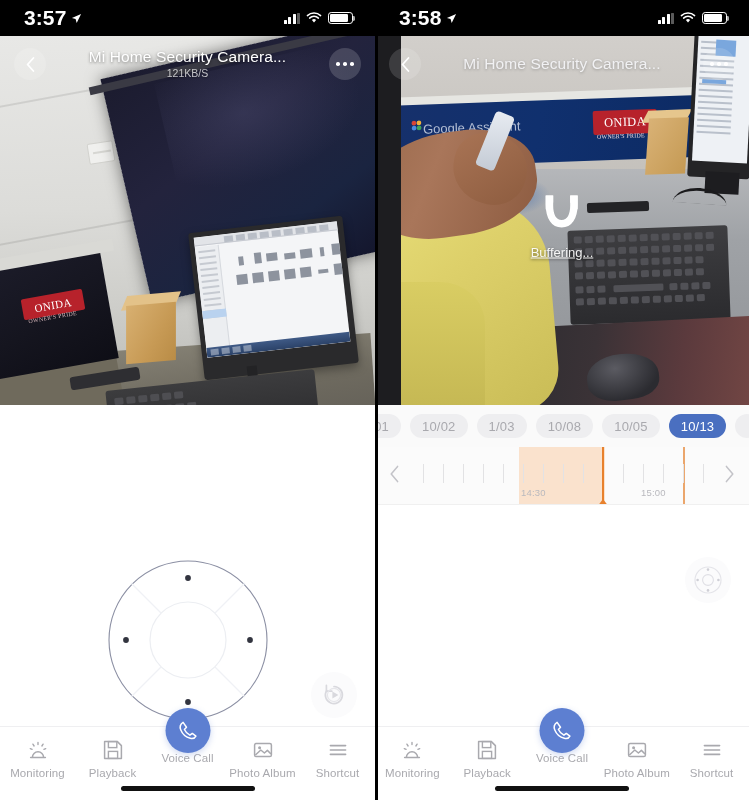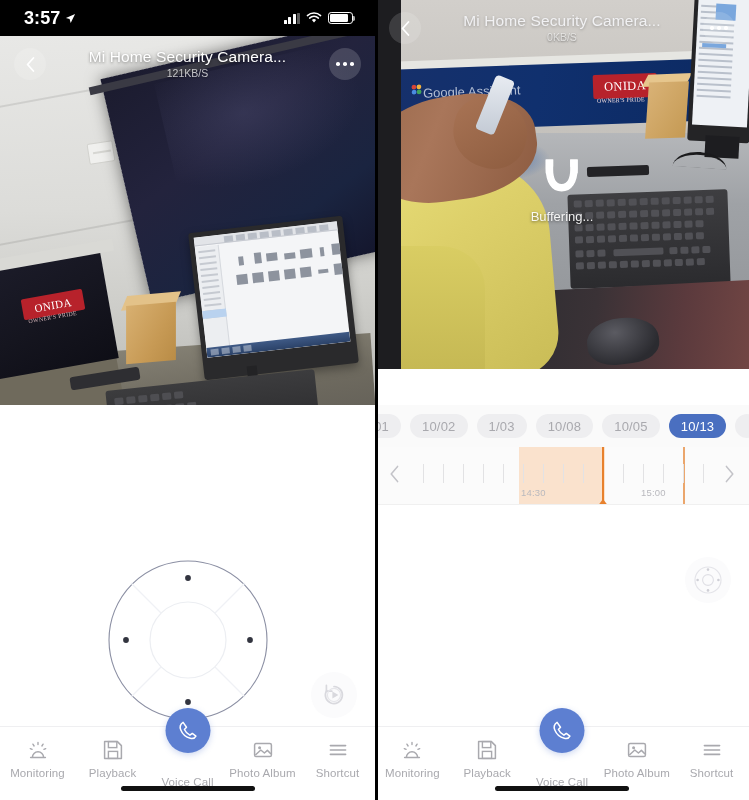--- a/index.html
+++ b/index.html
@@ -8,21 +8,21 @@
   .screen { position:relative; width:749px; height:800px; display:flex; background:#000; }
 
   .panel { position:relative; width:375px; height:800px; background:#fff; overflow:hidden; }
   .panel.right { width:374px; }
   .divider { position:absolute; left:375px; top:0; width:3px; height:800px; background:#000; z-index:60; }
 
   
   .statusbar { position:relative; height:36px; background:#000; color:#fff;
                display:flex; align-items:center; justify-content:space-between;
                padding:0 22px 0 24px; z-index:30; }
-  .sb-time { font-size:18px; font-weight:600; letter-spacing:.1px; display:flex; align-items:center; gap:5px; }
+  .sb-time { font-size:21px; font-weight:600; letter-spacing:.1px; display:flex; align-items:center; gap:5px; }
   .loc-arrow { display:inline-block; width:11px; height:11px; }
   .sb-right { display:flex; align-items:center; gap:6px; }
   .sig { display:flex; align-items:flex-end; gap:1.5px; height:11px; }
   .sig i { width:3px; background:#fff; border-radius:.5px; display:block; }
   .sig i:nth-child(1){ height:4px; }
   .sig i:nth-child(2){ height:7px; }
   .sig i:nth-child(3){ height:10px; }
   .sig i:nth-child(4){ height:11px; background:#5a5a5a; }
   .batt { width:25px; height:12px; border:1.4px solid #fff; border-radius:3.2px; position:relative; padding:1.3px; }
   .batt::after { content:""; position:absolute; right:-3.4px; top:3.4px; width:2px; height:4.4px;
@@ -154,21 +154,21 @@
   .panel.right .vtitle .t1 { color:#f1f1f3; text-shadow:0 1px 3px rgba(0,0,0,.28); }
   .panel.right .vtitle .t2 { color:rgba(255,255,255,.62); }
   .panel.right .circbtn { background:rgba(255,255,255,.14); }
   .dots { display:flex; gap:3.2px; }
   .dots i { width:3.6px; height:3.6px; border-radius:50%; background:#fff; display:block; }
 
   
   .buffer { position:absolute; left:50%; top:50%; transform:translate(-50%,-50%);
             z-index:24; display:flex; flex-direction:column; align-items:center; }
   .buffer .cap { color:rgba(255,255,255,.92); font-size:13px; margin-top:4px;
-                 text-shadow:0 1px 3px rgba(0,0,0,.5); }
+                 text-shadow:0 1px 3px rgba(0,0,0,.5);text-decoration:underline; }
 
   
   .bodyL { position:absolute; left:0; top:405px; right:0; bottom:0; background:#fff; }
   .dpad { position:absolute; left:50%; top:154px; transform:translateX(-50%); }
   .replay { position:absolute; right:18px; top:267px; width:46px; height:46px; border-radius:50%;
             background:#fbfbfc; display:flex; align-items:center; justify-content:center; }
 
   
   .bodyR { position:absolute; left:0; top:405px; right:0; bottom:0; background:#fff; }
   .datebar { height:42px; background:#fafafa; display:flex; align-items:center;
@@ -195,21 +195,21 @@
   
   .bnav { position:absolute; left:0; bottom:0; width:100%; height:74px; background:#fff;
           border-top:1px solid #efeff1; display:flex; z-index:40; }
   .bnav-item { flex:1; display:flex; flex-direction:column; align-items:center; justify-content:flex-start;
                padding-top:11px; gap:5px; position:relative; }
   .bnav-item .lab { font-size:11.5px; color:#a9a9ae; letter-spacing:.1px; white-space:nowrap; }
   .bnav-ico { height:24px; display:flex; align-items:center; justify-content:center; }
   .callfab { position:absolute; left:50%; top:-19px; transform:translateX(-50%);
              width:45px; height:45px; border-radius:50%; background:#5d7fd1;
              display:flex; align-items:center; justify-content:center; box-shadow:0 2px 6px rgba(93,127,209,.3); }
-  .bnav-item.call { justify-content:flex-end; padding:0 0 12px 0; }
+  .bnav-item.call { justify-content:center; padding:0 0 12px 0; }
   .homebar { position:absolute; left:50%; bottom:9px; transform:translateX(-50%);
              width:134px; height:5px; border-radius:3px; background:#111; z-index:45; }
 </style>
 </head>
 <body>
 
 <div class="screen">
 
   <div class="panel left">
 
@@ -421,20 +421,44 @@
         <span class="lab">Shortcut</span>
       </div>
     </div>
     <div class="homebar"></div>
   </div>
 
   <div class="divider"></div>
 
   <div class="panel right">
 
+    <div class="statusbar">
+      <div class="sb-time">
+        <span>3:58</span>
+        <svg class="loc-arrow" viewBox="0 0 12 12">
+          <path d="M11 1 L1 5.4 L5 6.6 L6.2 10.8 Z" fill="#fff"></path>
+        </svg>
+      </div>
+      <div class="sb-right">
+        <span class="sig">
+            <i></i>
+            <i></i>
+            <i></i>
+            <i></i>
+          </span>
+        <svg width="16" height="12" viewBox="0 0 16 12">
+          <path d="M8 10.4 L5.9 8.1 A3 3 0 0 1 10.1 8.1 Z" fill="#fff"></path>
+          <path d="M3.6 6.1 A6.3 6.3 0 0 1 12.4 6.1" stroke="#fff" stroke-width="1.5" fill="none" stroke-linecap="round"></path>
+          <path d="M1.4 3.6 A9.6 9.6 0 0 1 14.6 3.6" stroke="#fff" stroke-width="1.5" fill="none" stroke-linecap="round"></path>
+        </svg>
+        <span class="batt">
+            <span></span>
+          </span>
+      </div>
+    </div>
 
     <div class="video">
       <div class="sceneR">
         <div class="sR-wall"></div>
         <div class="sR-desk"></div>
         <div class="sR-bannertop"></div>
         <div class="sR-banner"></div>
         <svg class="sR-gadot" viewBox="0 0 11 11">
           <circle cx="3" cy="3" r="2.4" fill="#d94436"></circle>
             <circle cx="8" cy="3" r="2.4" fill="#f2b13c"></circle>
@@ -571,21 +595,20 @@
       </div>
 
       <div class="vhead">
         <div class="circbtn">
           <svg width="9" height="15" viewBox="0 0 9 15">
             <path d="M7.4 1 L1.6 7.5 L7.4 14" stroke="#fff" stroke-width="1.8" fill="none" stroke-linecap="round" stroke-linejoin="round"></path>
           </svg>
         </div>
         <div class="vtitle">
           <div class="t1">Mi Home Security Camera...</div>
-          <div class="t2">0KB/S</div>
         </div>
         <div class="circbtn">
           <span class="dots">
               <i></i>
               <i></i>
               <i></i>
             </span>
         </div>
       </div>
     </div>

